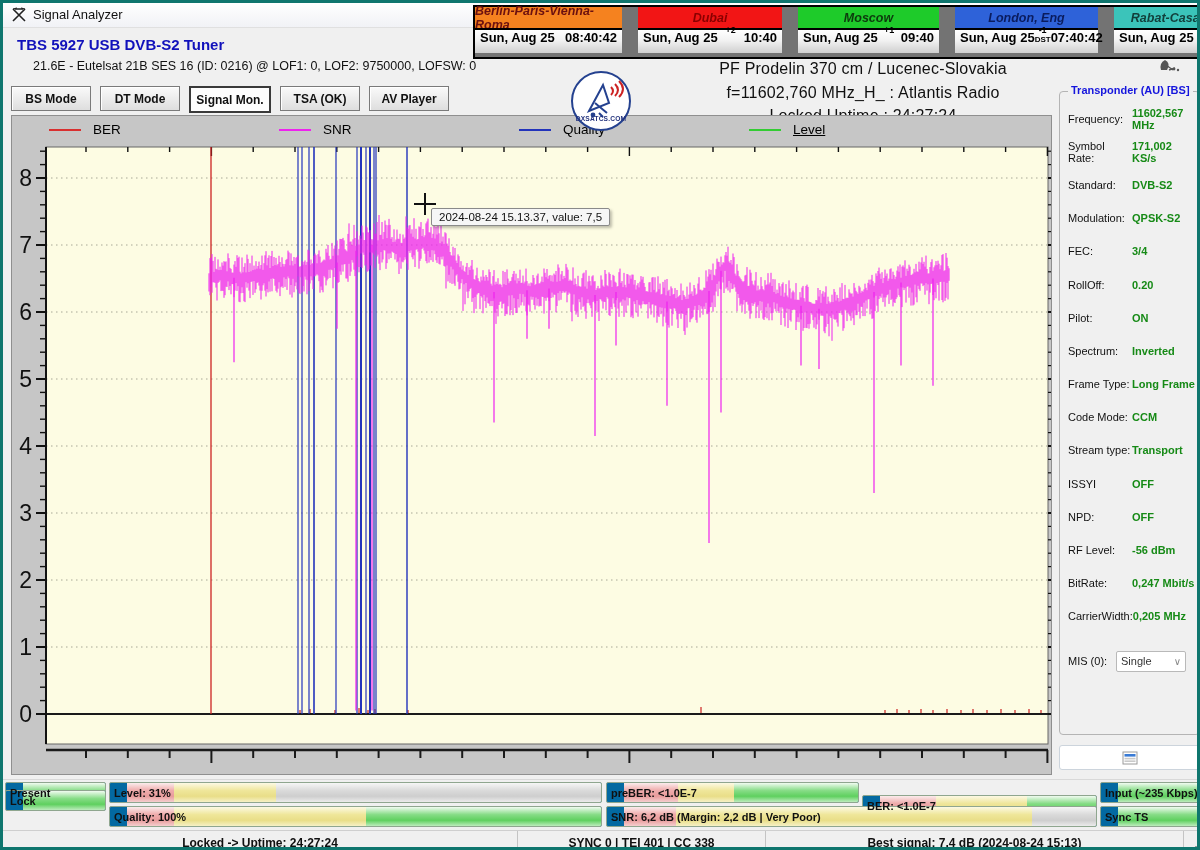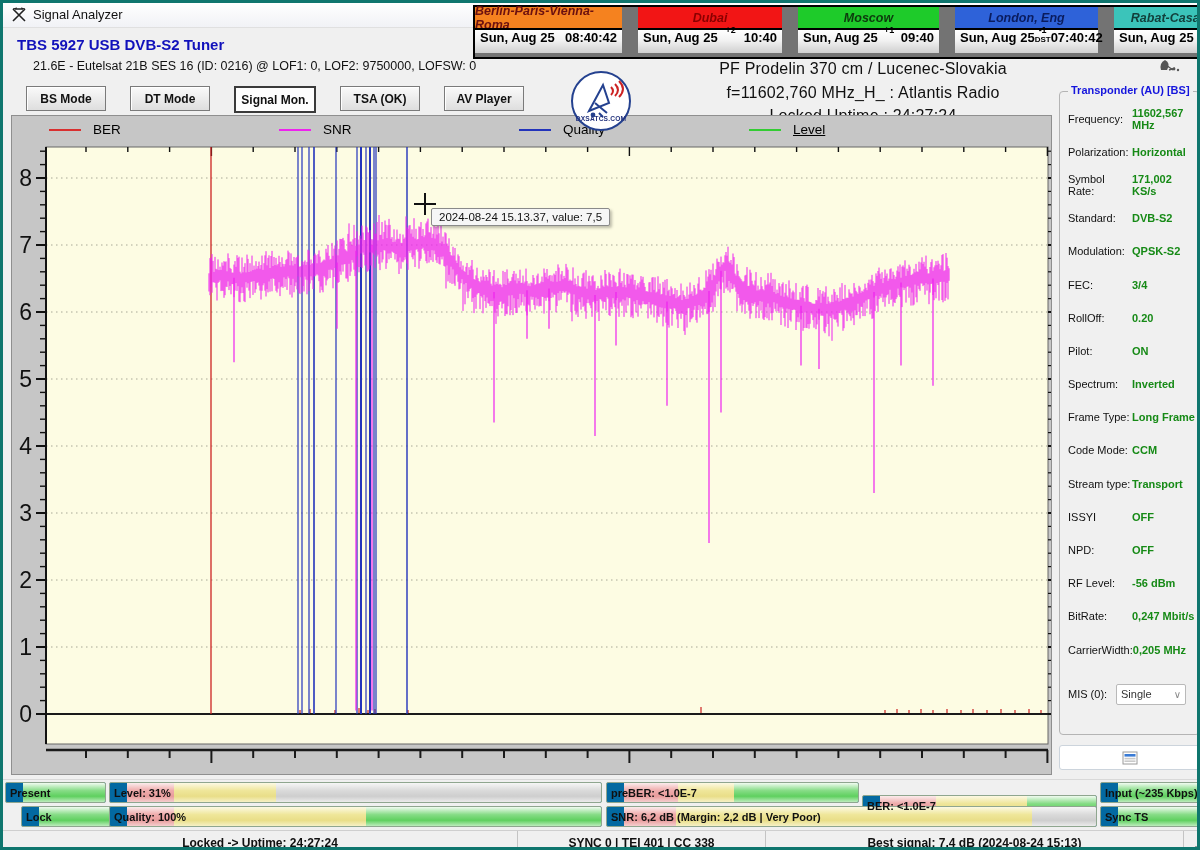--- a/index.html
+++ b/index.html
@@ -28,21 +28,21 @@
   .hdr{position:absolute;width:560px;left:580px;text-align:center;color:#101010;font-size:16px;letter-spacing:.2px;}
   .hdr1{top:57px;} .hdr2{top:81px;} .hdr3{top:104px;}
   .logo{position:absolute;left:568px;top:68px;width:60px;height:60px;border-radius:50%;
         background:#fff;border:2px solid #24418f;box-sizing:border-box;z-index:6;}
   .logo svg{position:absolute;left:0;top:0;}
   .logo .lg-text{position:absolute;left:0;right:0;bottom:7px;text-align:center;font-size:6.6px;font-weight:bold;color:#23327d;letter-spacing:.2px;}
   
   .tabs{position:absolute;left:8px;top:83px;display:flex;gap:9px;}
   .tab{width:78px;height:23px;display:flex;align-items:center;justify-content:center;
        font-size:12px;font-weight:bold;color:#111;background:linear-gradient(#fafafa,#dedede);
-       border:1px solid #7a7a7a;box-shadow:inset 1px 1px 0 #fff;cursor:default;margin-left:15px;}
+       border:1px solid #7a7a7a;box-shadow:inset 1px 1px 0 #fff;cursor:default;}
   .tab.active{background:#fdfdfd;border:2px solid #3a3a3a;box-shadow:none;}
   
   .chart-panel{position:absolute;left:8px;top:112px;width:1041px;height:660px;background:#c6c6c6;
                border:1px solid #8f8f8f;box-sizing:border-box;}
   .legend{position:absolute;top:6px;left:0;height:20px;width:100%;}
   .lg-item{position:absolute;display:flex;align-items:center;gap:12px;font-size:13.5px;color:#000;}
   .lg-line{width:32px;height:0;border-top:2px solid #000;}
   #chart-svg{position:absolute;left:0;top:0;}
   .chart-tooltip{position:absolute;background:#f6f6f6;border:1px solid #8a8a8a;border-radius:2px;
                  font-size:11.5px;color:#111;padding:2px 7px;box-shadow:2px 2px 3px rgba(0,0,0,.25);white-space:nowrap;z-index:4;}
@@ -385,24 +385,20 @@
   </div>
 
   <div class="tp-box">
     <div class="tp-title">Transponder (AU) [BS]</div>
     <div class="tp-rows" id="tp-rows">
         <div class="tp-row">
           <span class="lb">Frequency:</span>
           <span class="vl">11602,567 MHz</span>
         </div>
         <div class="tp-row">
-          <span class="lb">Polarization:</span>
-          <span class="vl">Horizontal</span>
-        </div>
-        <div class="tp-row">
           <span class="lb">Symbol Rate:</span>
           <span class="vl">171,002 KS/s</span>
         </div>
         <div class="tp-row">
           <span class="lb">Standard:</span>
           <span class="vl">DVB-S2</span>
         </div>
         <div class="tp-row">
           <span class="lb">Modulation:</span>
           <span class="vl">QPSK-S2</span>
@@ -493,21 +489,21 @@
       <div class="bar" style="left: 859px; top: 15px; width: 235px;">
         <div class="seg seg-red" style="width: 26%;"></div>
         <div class="seg seg-yellow" style="width: 42%;"></div>
         <div class="seg seg-green" style="width: 32%;"></div>
         <span class="bl">BER: &lt;1.0E-7</span>
       </div>
       <div class="bar" style="left: 1097px; top: 2px; width: 101px;">
         <div class="seg seg-green" style="width: 100%;"></div>
         <span class="bl">Input (~235 Kbps)</span>
       </div>
-      <div class="bar" style="left: 2px; top: 26px; width: 113px; margin-left: 16px;">
+      <div class="bar" style="left: 2px; top: 10px; width: 101px;">
         <div class="seg seg-green" style="width: 100%;"></div>
         <span class="bl">Lock</span>
       </div>
       <div class="bar" style="left: 106px; top: 26px; width: 493px;">
         <div class="seg seg-red" style="width: 10%;"></div>
         <div class="seg seg-yellow" style="width: 40.5%;"></div>
         <div class="seg seg-green" style="width: 49.5%;"></div>
         <span class="bl">Quality: 100%</span>
       </div>
       <div class="bar" style="left: 603px; top: 26px; width: 491px;">

